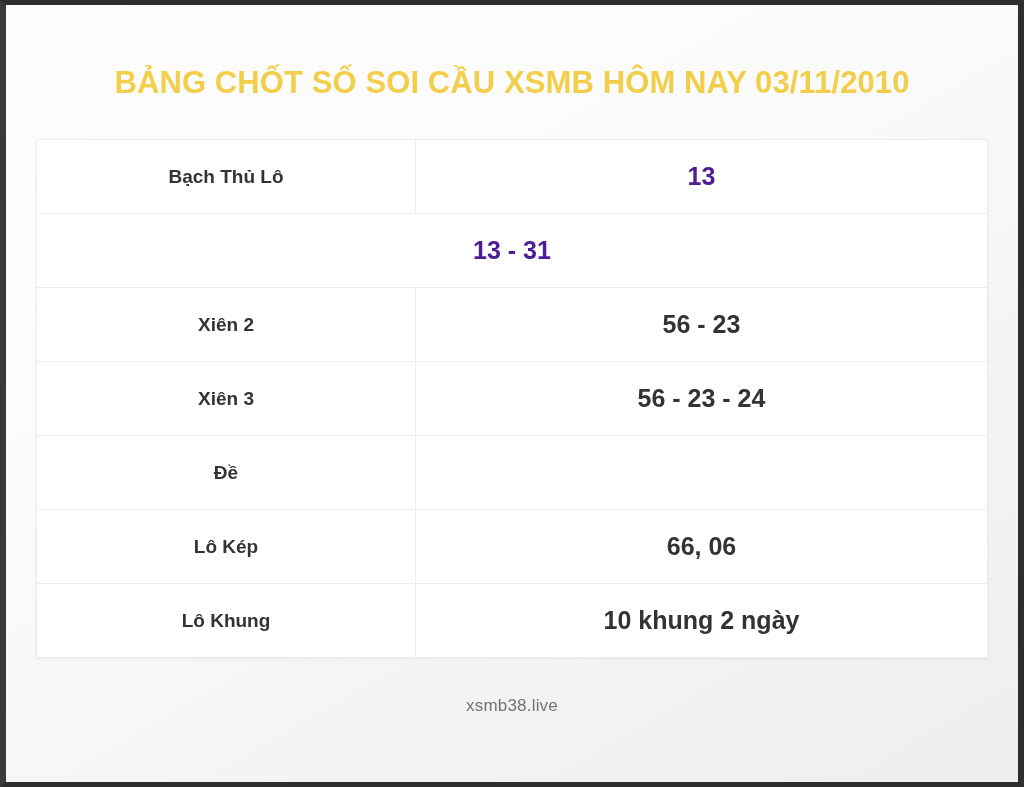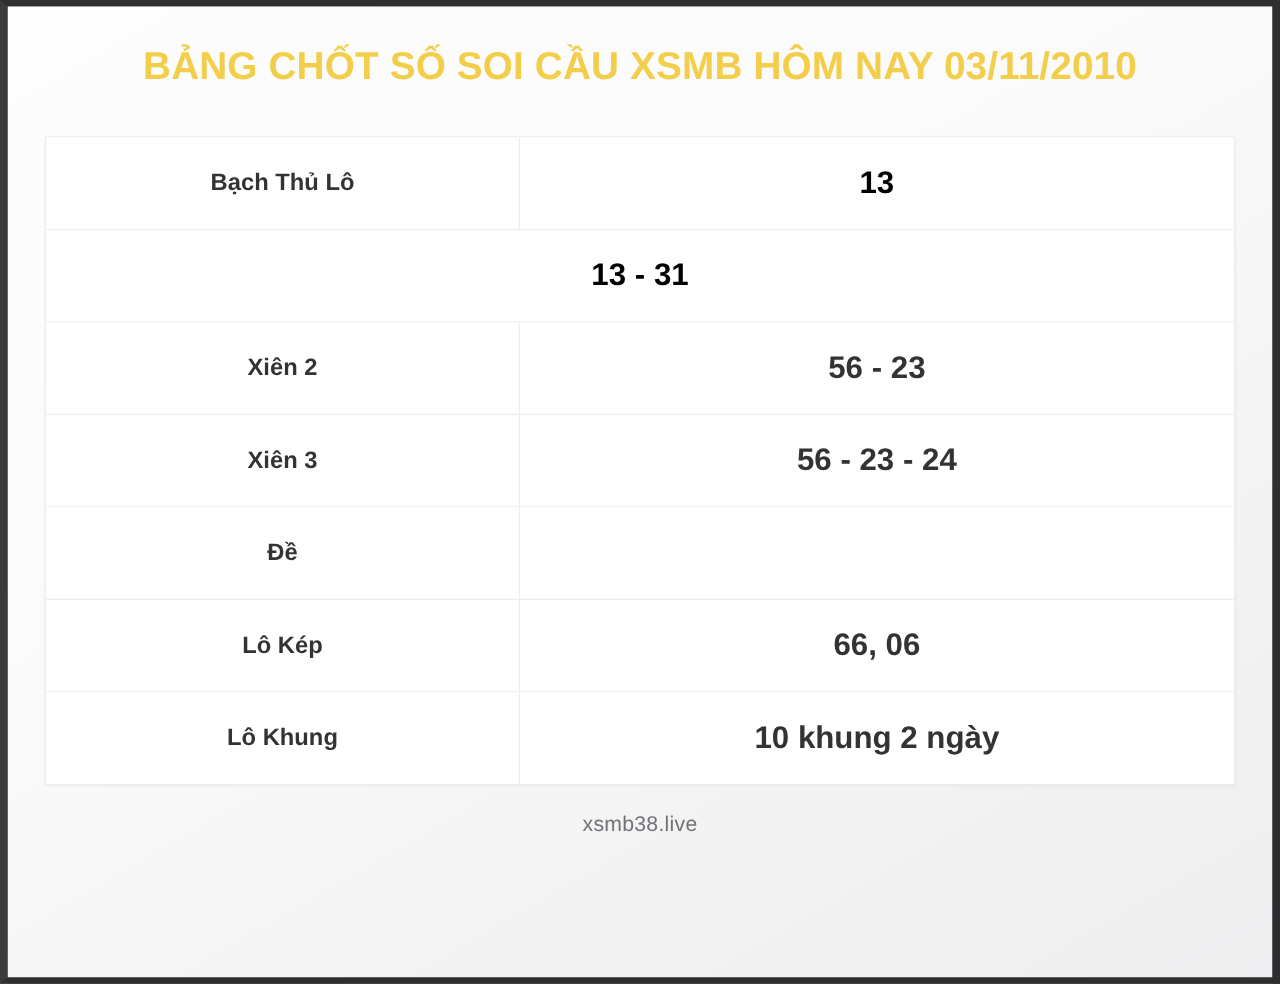--- a/index.html
+++ b/index.html
@@ -24,21 +24,21 @@
     border-bottom: 5px solid #2e2e30;
     border-left: 6px solid #3a3a3c;
     border-right: 6px solid #2e2e30;
     background: linear-gradient(150deg, #fdfdfd 0%, #fbfbfb 38%, #f3f3f4 72%, #eeeef0 100%);
     display: flex;
     flex-direction: column;
     align-items: center;
   }
 
   .title {
-    margin-top: 30px;
+    margin-top: 60px;
     font-size: 31px;
     font-weight: bold;
     letter-spacing: 0.1px;
     color: #f2ce4b;
     text-align: center;
     white-space: nowrap;
     font-stretch: condensed;
     text-shadow: 0 1px 0 rgba(255,255,255,0.55);
   }
 
@@ -82,25 +82,25 @@
   }
 
   .cell-value {
     flex: 1 1 auto;
     font-size: 25px;
     font-weight: bold;
     color: #333333;
     font-stretch: condensed;
   }
   .cell-value.highlight {
-    color: #000000;
+    color: #4c1d95;
   }
 
   .footer {
-    margin-top: 22px;
+    margin-top: 38px;
     font-size: 17px;
     color: #6f7377;
     letter-spacing: 0.2px;
   }
 </style>
 </head>
 <body>
 
 <div class="screen">
 

